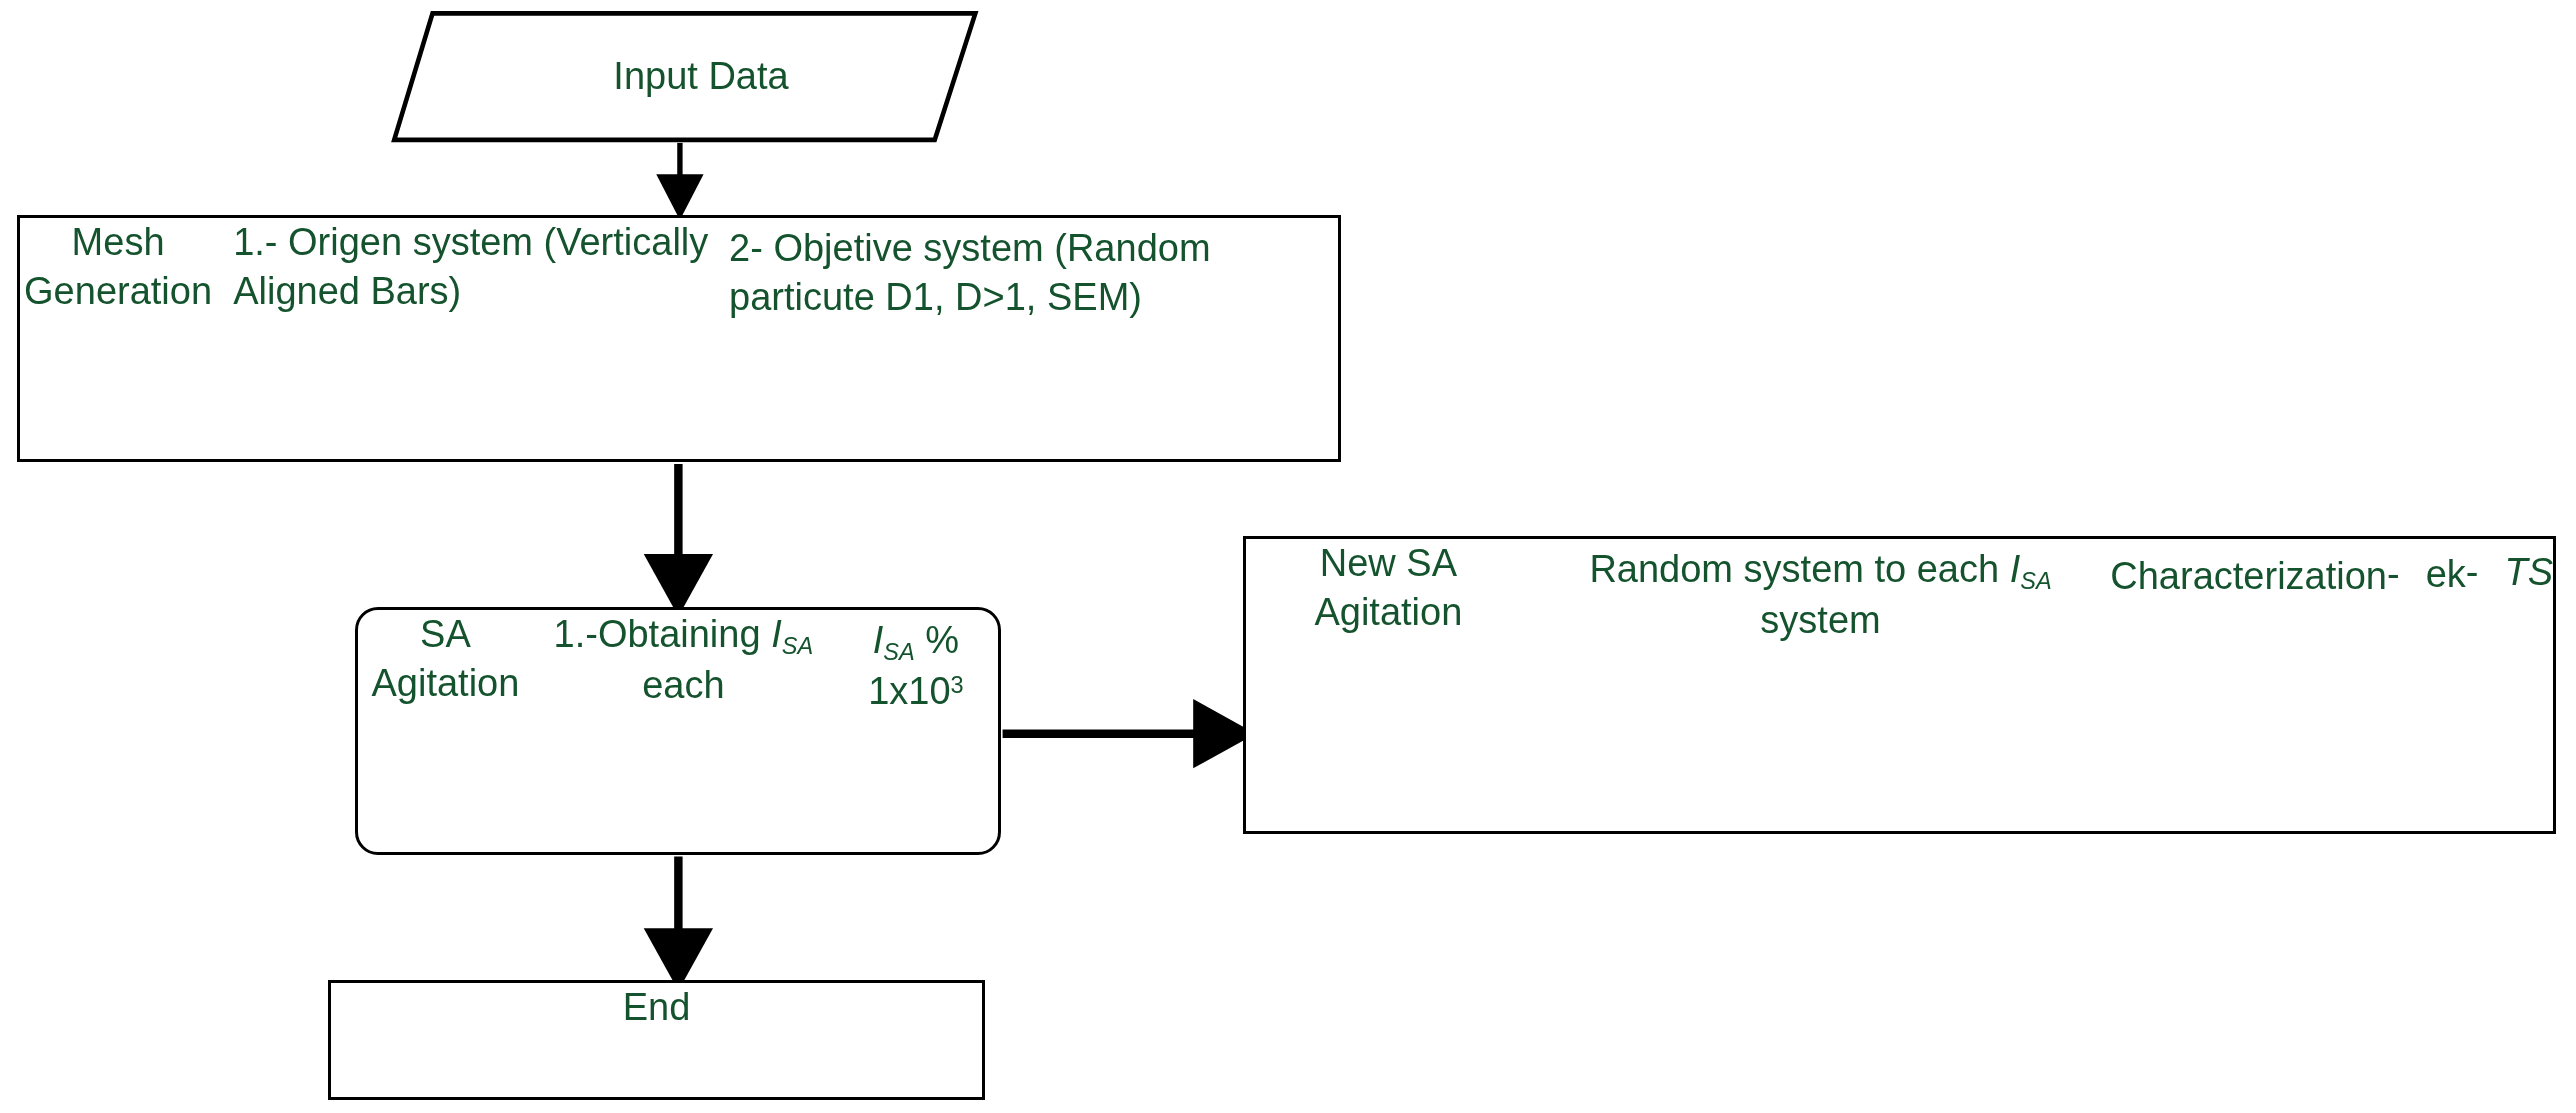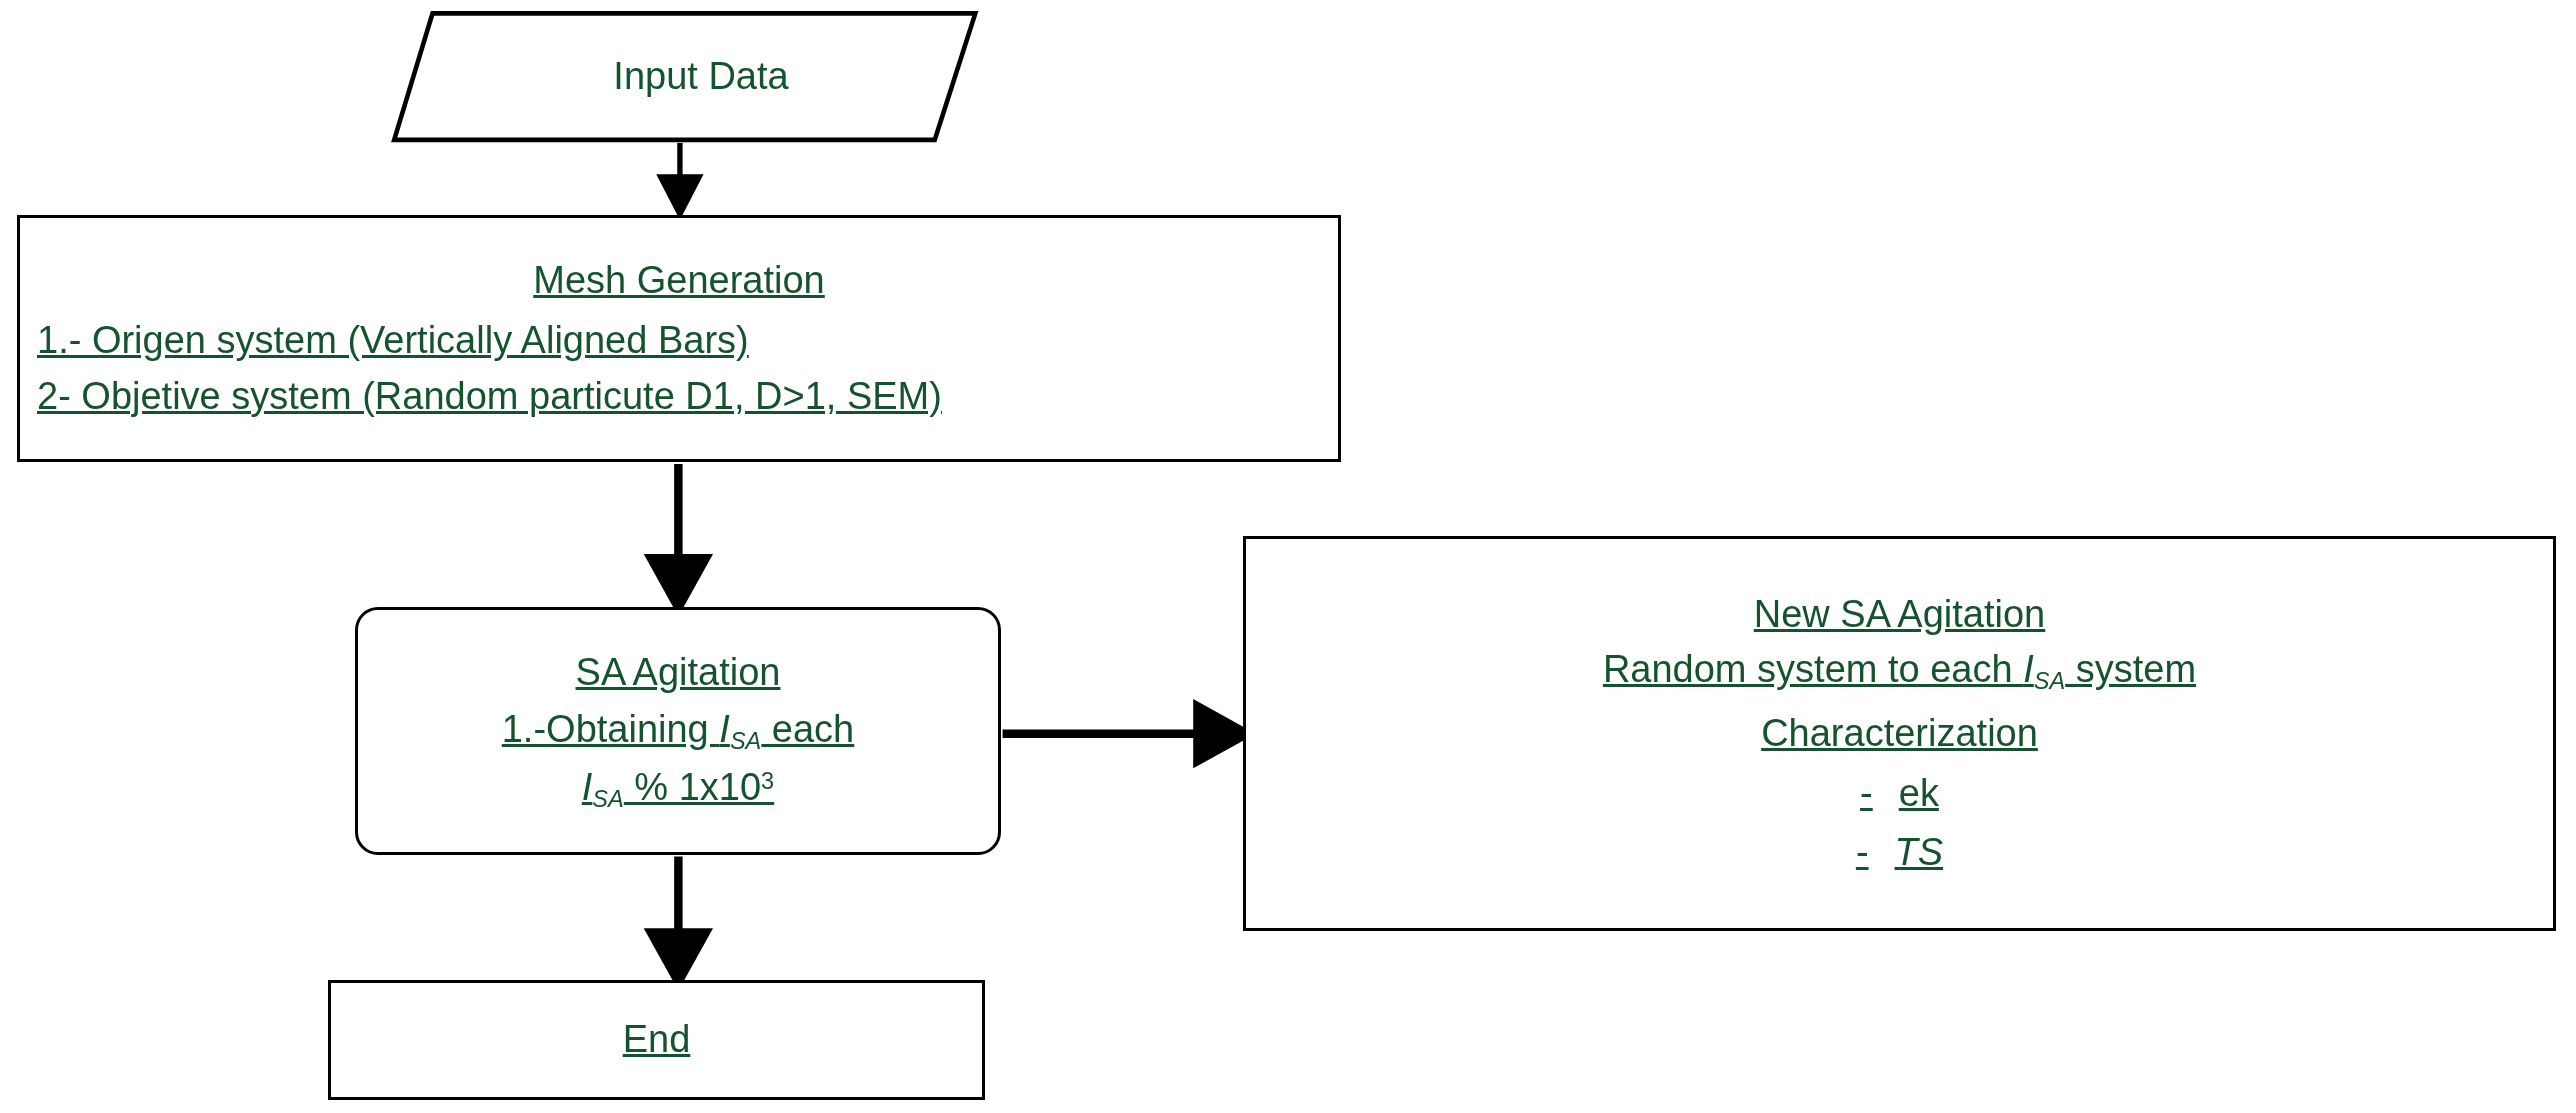--- a/index.html
+++ b/index.html
@@ -14,25 +14,23 @@
     background: #ffffff;
     font-family: "Liberation Sans", sans-serif;
     color: #14532d;
     overflow: hidden;
   }
   .node {
     position: absolute;
     box-sizing: border-box;
     background: #ffffff;
     display: flex;
-    flex-direction: column;
     justify-content: center;
     text-align: center;
     line-height: 1.30;
-    text-decoration: underline;
   }
   .boxnode {
     border: 3.8px solid #000000;
   }
   .para-wrap {
     position: absolute;
   }
   .para-wrap svg {
     position: absolute;
     left: 0;
@@ -117,21 +115,21 @@
   <div class="node boxnode" style="left:355px; top:607px; width:646px; height:248px; font-size:38px;border-radius:23px;">
     <div style="margin-bottom:7.7px;">SA Agitation</div>
     <div>
       <span>1.-Obtaining </span><span class="ital">I</span><sub>SA</sub><span> each</span>
     </div>
     <div style="margin-top:6.1px;">
       <span class="ital">I</span><sub>SA</sub><span> % 1x10</span><sup>3</sup>
     </div>
   </div>
 
-  <div class="node boxnode" style="left:1243px; top:536px; width:1313px; height:395px; font-size:38px;">
+  <div class="node boxnode" style="left:1243px; top:536px; width:1313px; height:298px; font-size:38px;">
     <div>New SA Agitation</div>
     <div style="margin-top:6.1px;">
       <span>Random system to each </span><span class="ital">I</span><sub>SA</sub><span> system</span>
     </div>
     <div style="margin-top:13px;">Characterization</div>
     <div class="bullet-row" style="margin-top:10.8px;">
       <span>-</span>
       <span>ek</span>
     </div>
     <div class="bullet-row" style="margin-top:9.2px;">

